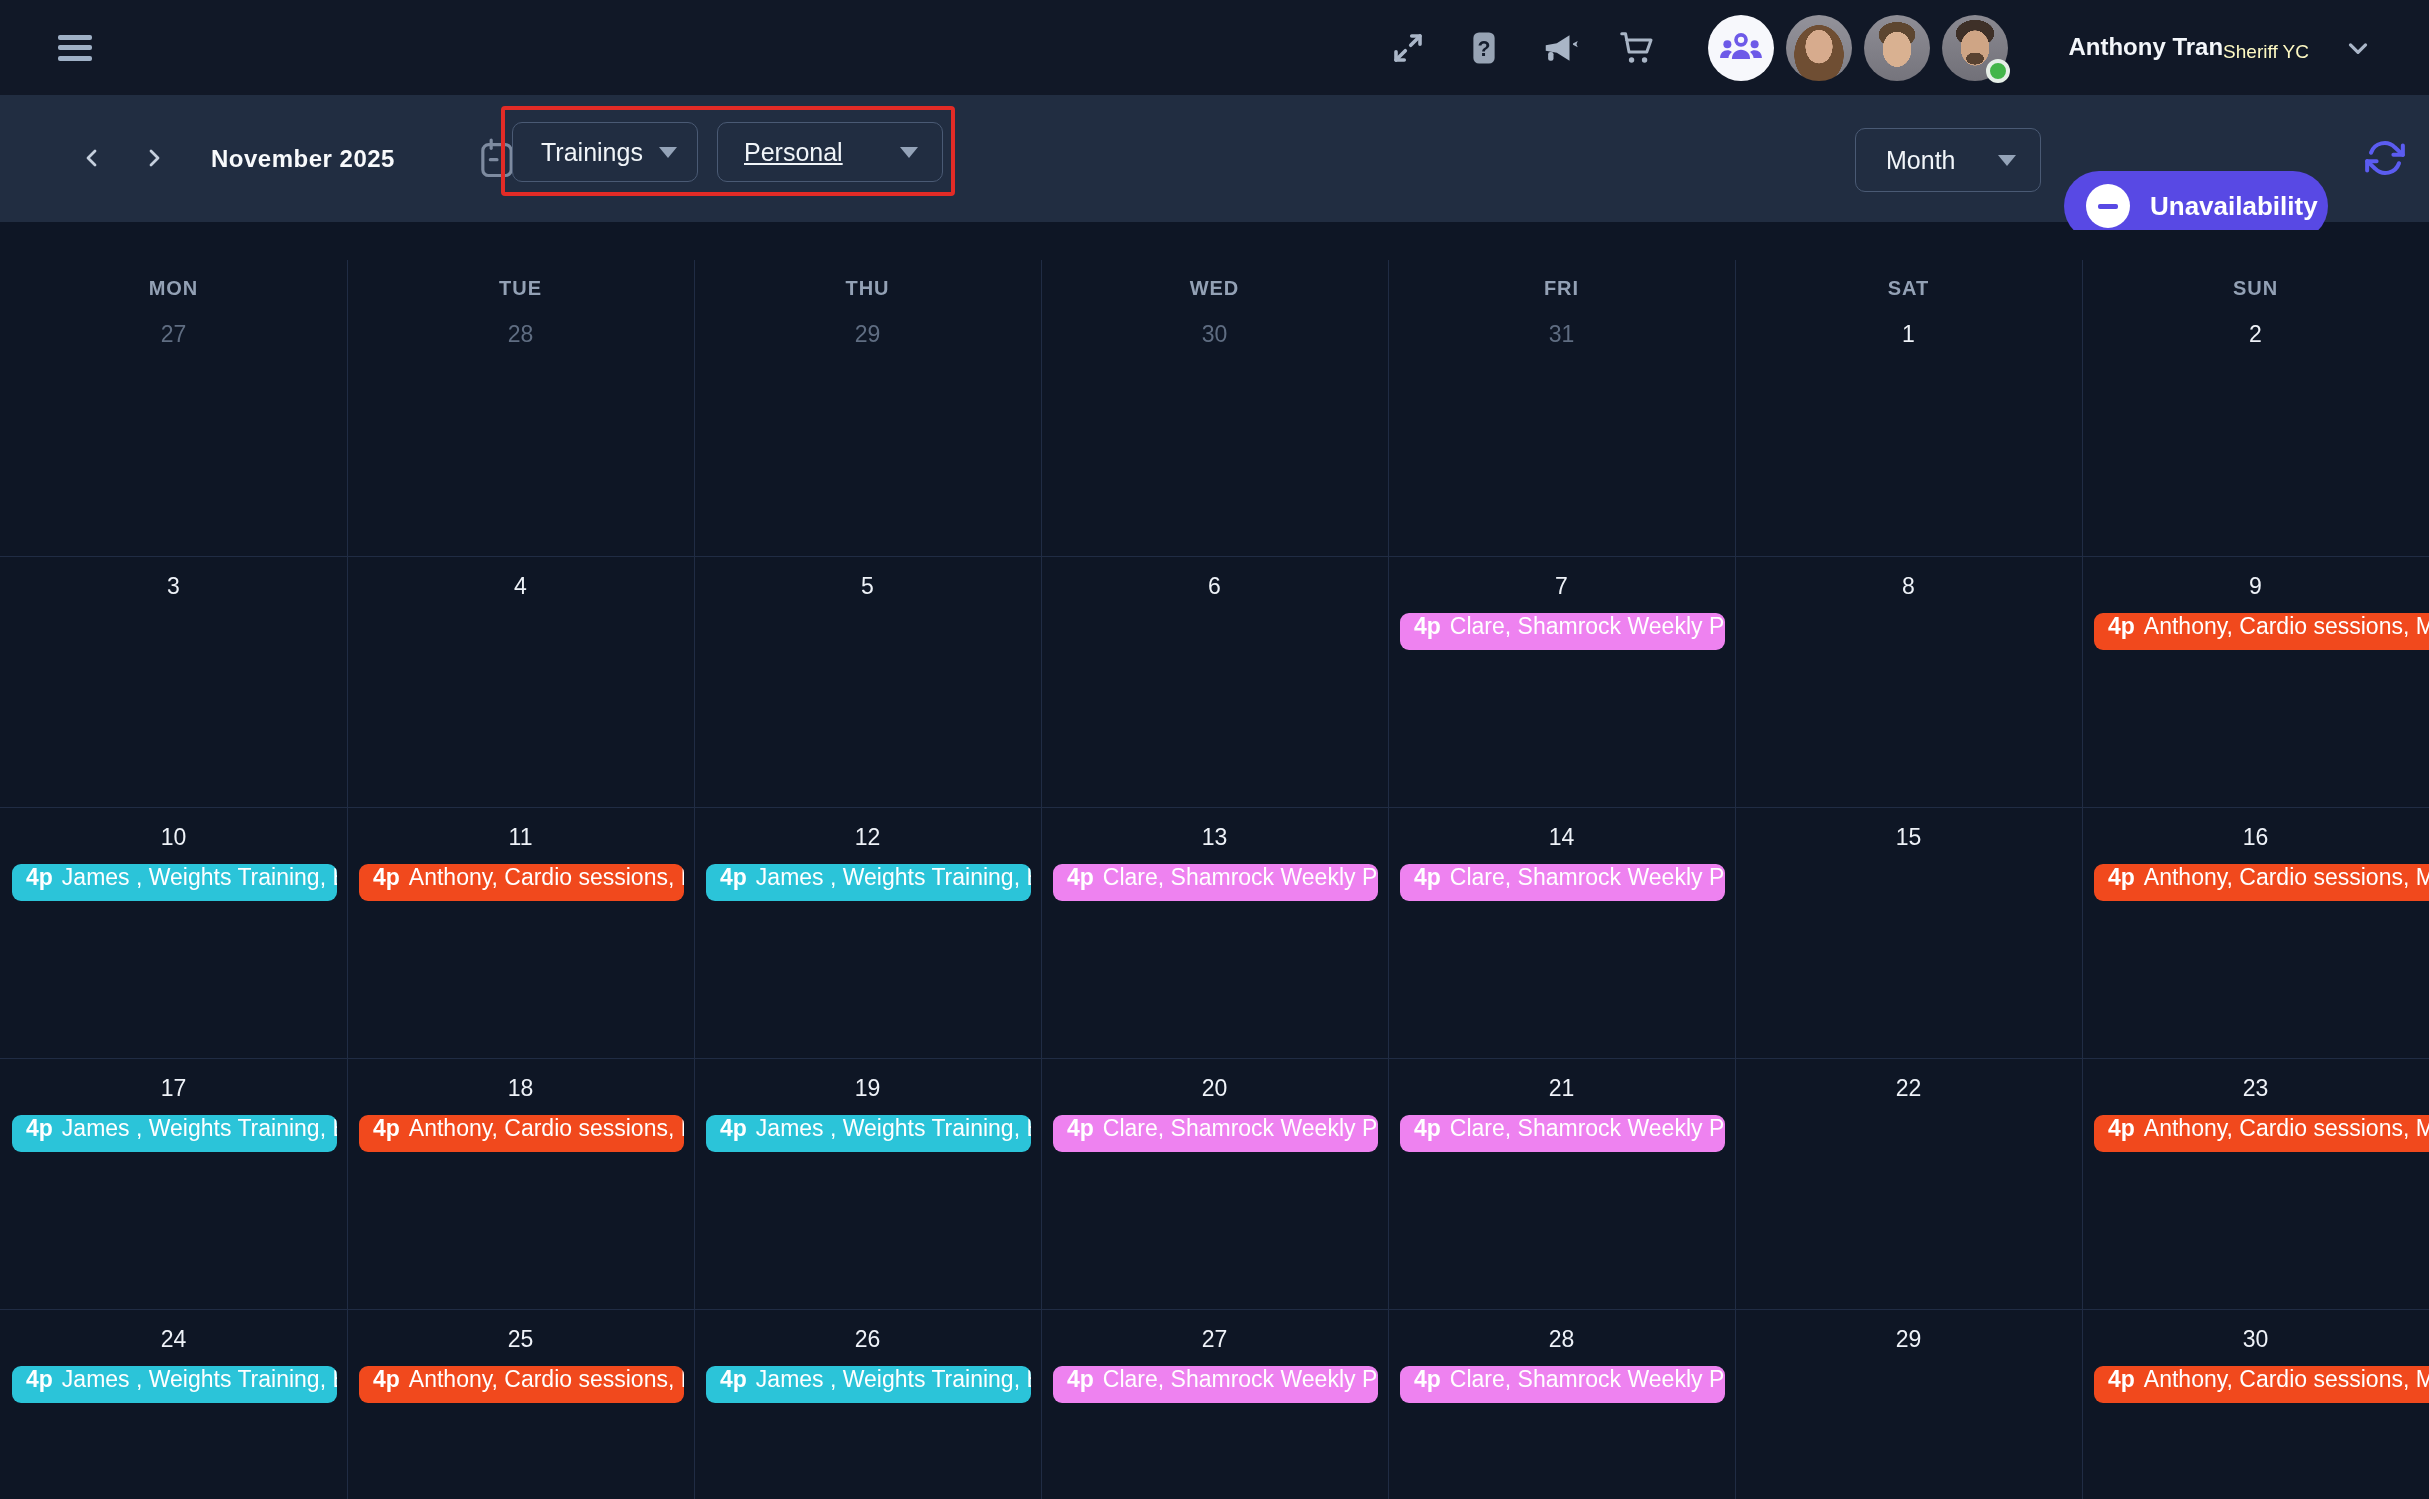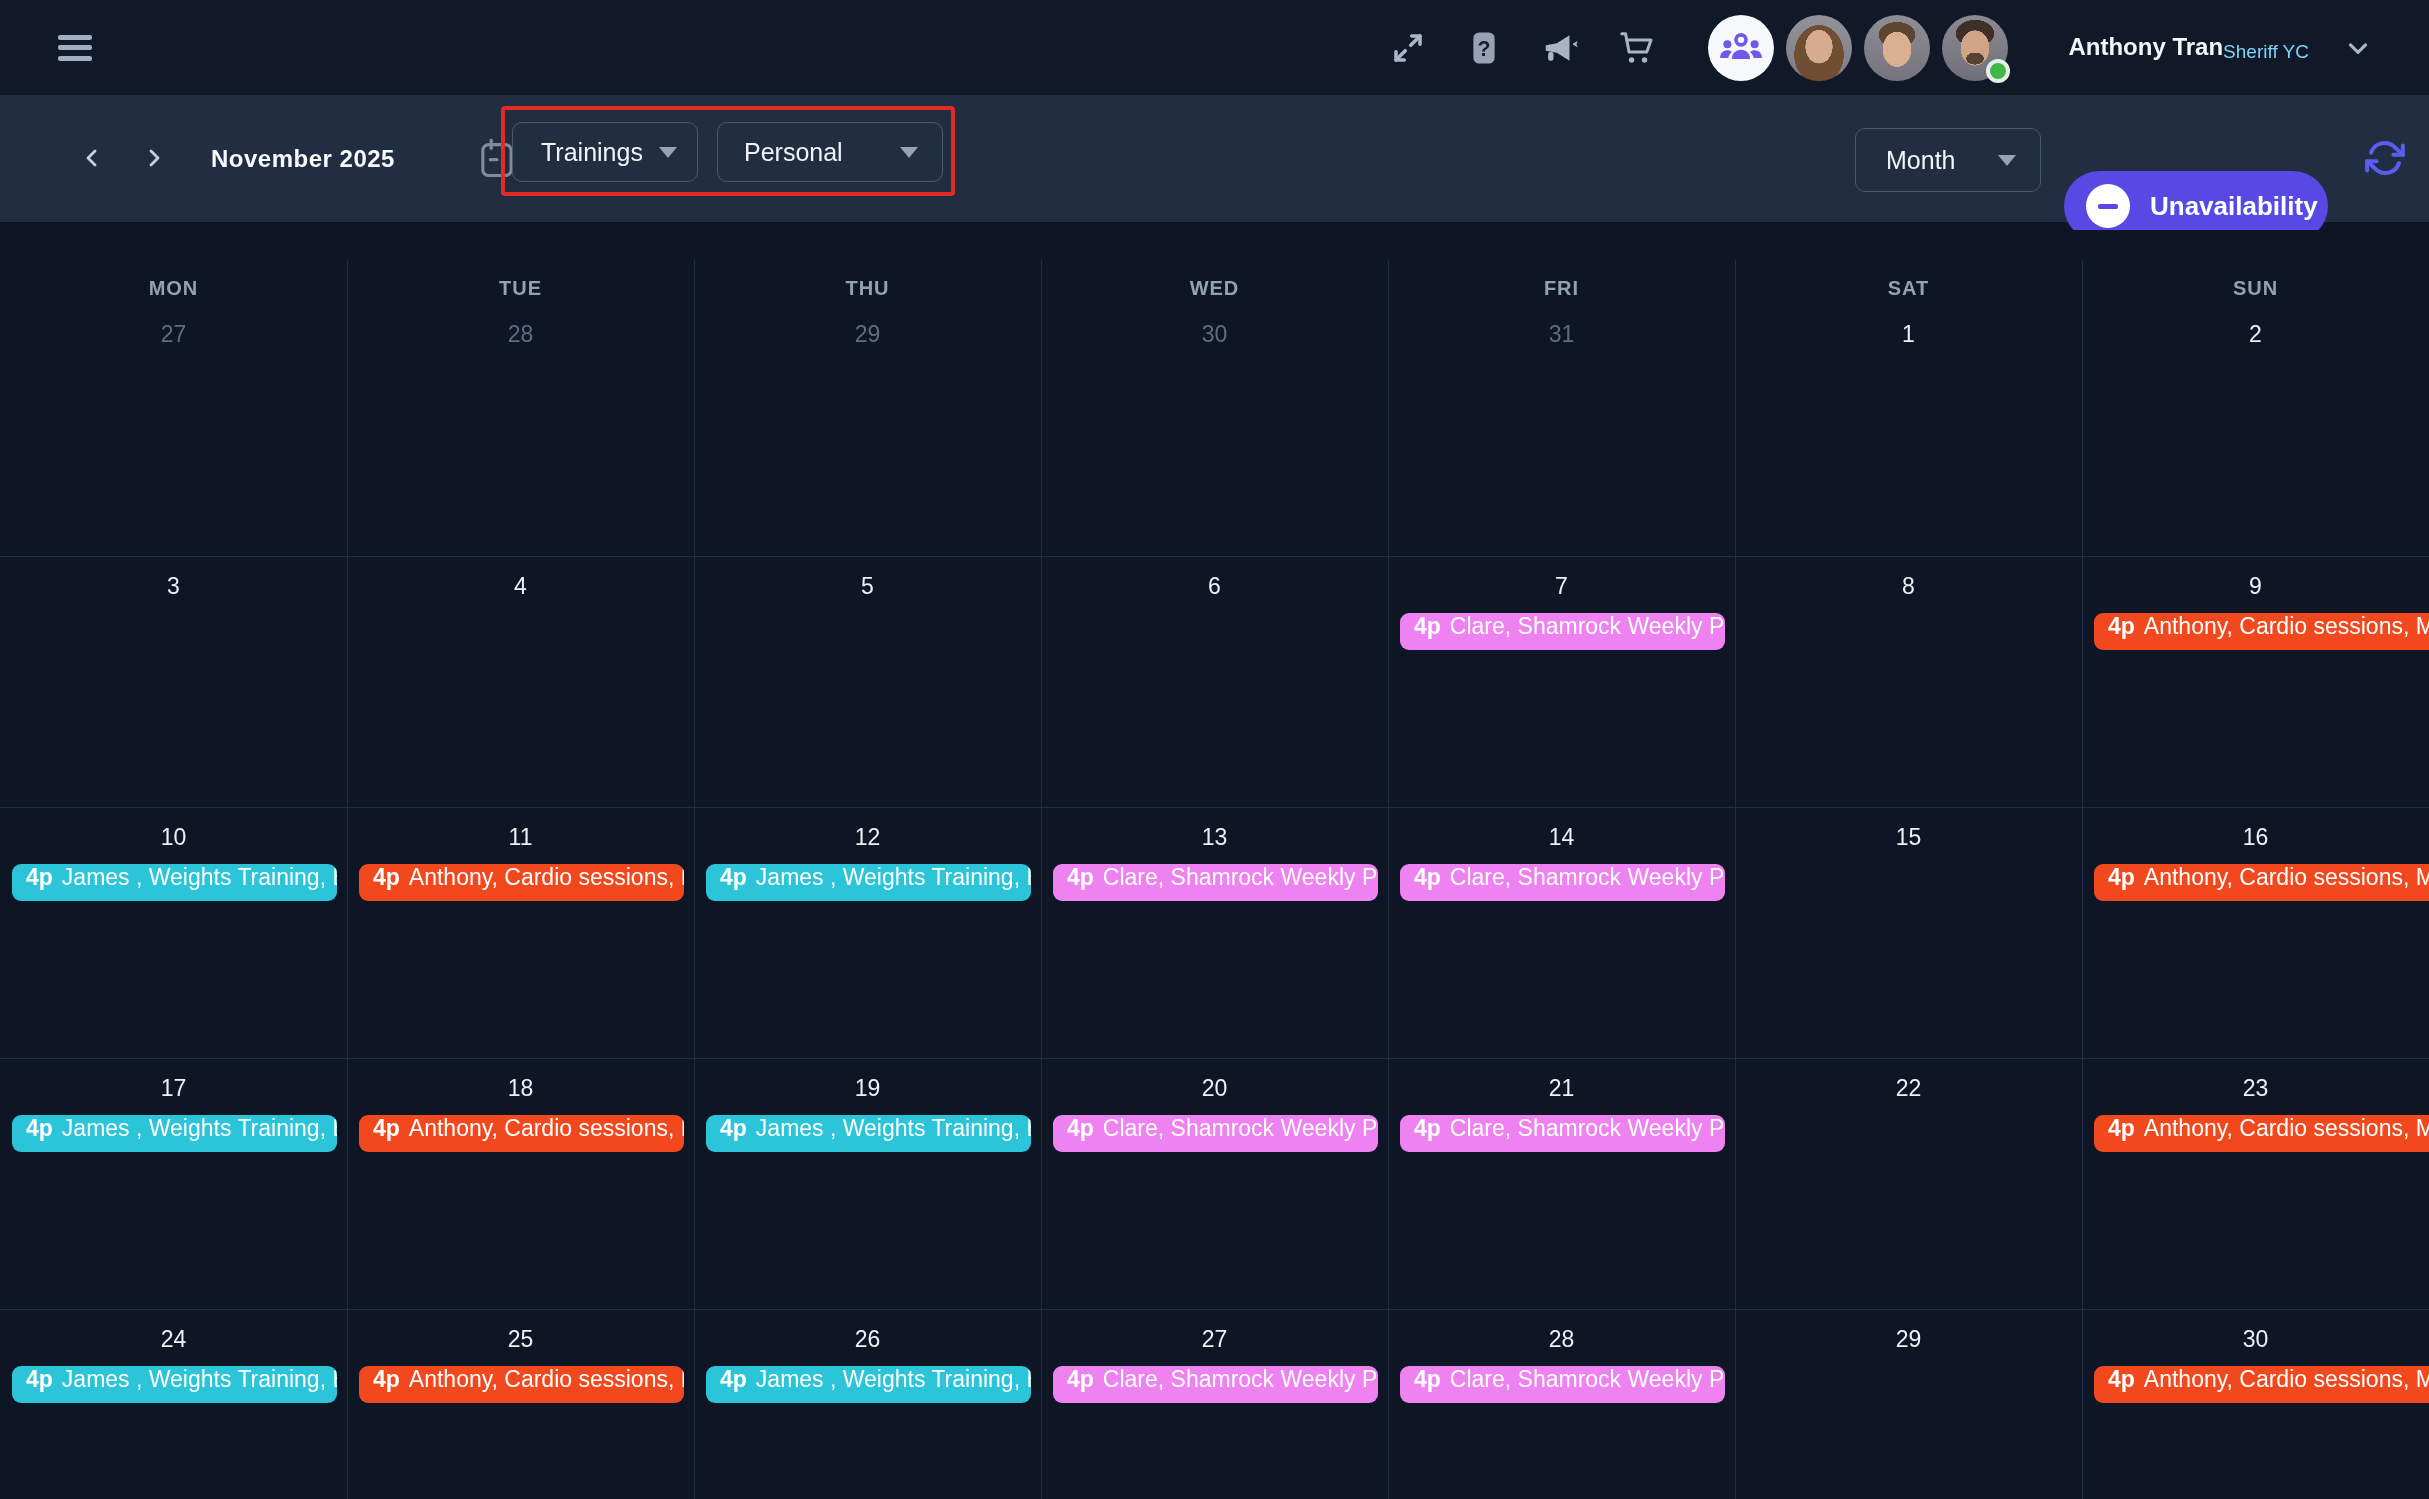--- a/index.html
+++ b/index.html
@@ -46,36 +46,36 @@
      linear-gradient(#8f8e96,#75747c);}
   .avatar.photo-3{background:
      radial-gradient(ellipse 22% 15% at 50% 66%, #584231 0 60%, rgba(0,0,0,0) 61%),
      radial-gradient(ellipse 36% 44% at 50% 50%, #cfa585 0 60%, rgba(0,0,0,0) 61%),
      radial-gradient(ellipse 48% 34% at 50% 28%, #3e3028 0 60%, rgba(0,0,0,0) 61%),
      linear-gradient(#8b8a92,#717078);}
   .status-dot{position:absolute;right:-2px;bottom:-2px;width:24px;height:24px;border-radius:50%;
     background:#43b649;border:4px solid #e6efe7;}
   .userblock{margin-left:60px;display:flex;flex-direction:row;line-height:1.25;}
   .user-name{font-size:24px;font-weight:bold;color:#f3f6fa;}
-  .user-role{font-size:19px;color:#7dd3fc;margin-top:8px;}
+  .user-role{font-size:19px;color:#fef9c3;margin-top:8px;}
   .user-caret{margin-left:34px;cursor:pointer;display:flex;align-items:center;}
 
   
   .toolbar{position:absolute;top:95px;left:0;width:100%;height:127px;background:var(--toolbar-bg);}
   .nav-btn{position:absolute;top:45px;width:36px;height:36px;display:flex;align-items:center;justify-content:center;cursor:pointer;}
   .nav-prev{left:74px;} .nav-next{left:136px;}
   .cal-title{position:absolute;left:211px;top:36px;height:56px;line-height:56px;
     font-size:24px;font-weight:bold;color:#f8fafc;letter-spacing:.5px;}
   .title-cal-icon{position:absolute;left:477px;top:41px;}
   .annotation-box{position:absolute;left:501px;top:11px;width:454px;height:90px;
     border:4px solid var(--red);border-radius:4px;pointer-events:none;z-index:5;}
   .dropdown{position:absolute;top:27px;height:60px;border:1px solid var(--border-gray);
     border-radius:10px;display:flex;align-items:center;cursor:pointer;color:#f1f5f9;font-size:25px;}
   .dd-trainings{left:512px;width:186px;padding:0 20px 0 28px;}
-  .dd-personal{left:717px;width:226px;padding:0 24px 0 26px;}
+  .dd-personal{left:717px;width:226px;padding:0 24px 0 26px;text-decoration:underline;}
   .dd-month{left:1855px;top:33px;width:186px;height:64px;padding:0 24px 0 30px;}
   .caret{width:0;height:0;border-left:9px solid transparent;border-right:9px solid transparent;
     border-top:11px solid #94a3b8;margin-left:auto;}
   .btn-unavail{position:absolute;left:2064px;top:32px;width:264px;height:70px;border-radius:36px;
     background:var(--accent);display:flex;align-items:center;justify-content:flex-start;
     padding-left:22px;cursor:pointer;border:none;margin-top:44px;}
   .minus-circle{width:44px;height:44px;border-radius:50%;background:#fff;display:flex;align-items:center;justify-content:center;}
   .minus-bar{width:20px;height:5px;border-radius:2px;background:var(--accent);}
   .btn-unavail-label{color:#fff;font-size:26px;font-weight:bold;margin-left:20px;}
   .sync-btn{position:absolute;left:2360px;top:38px;width:50px;height:50px;display:flex;

